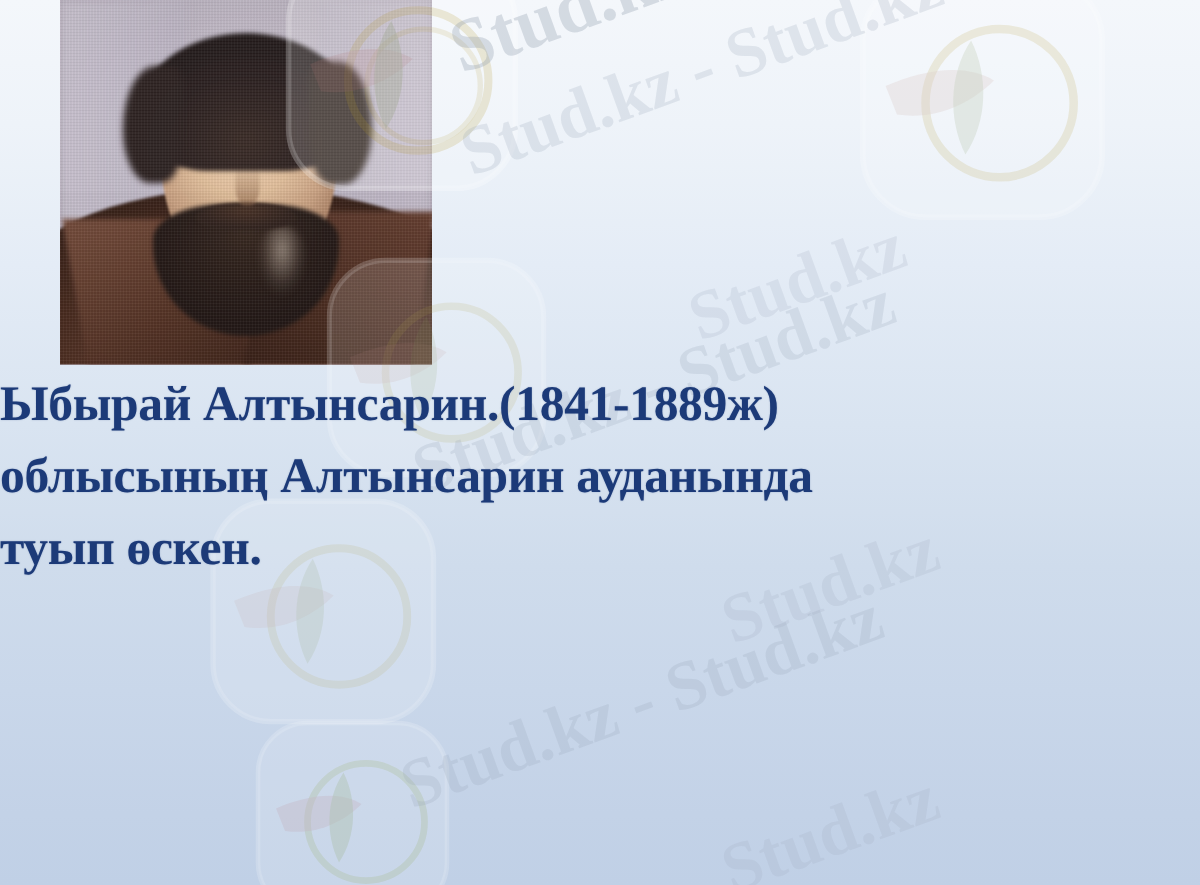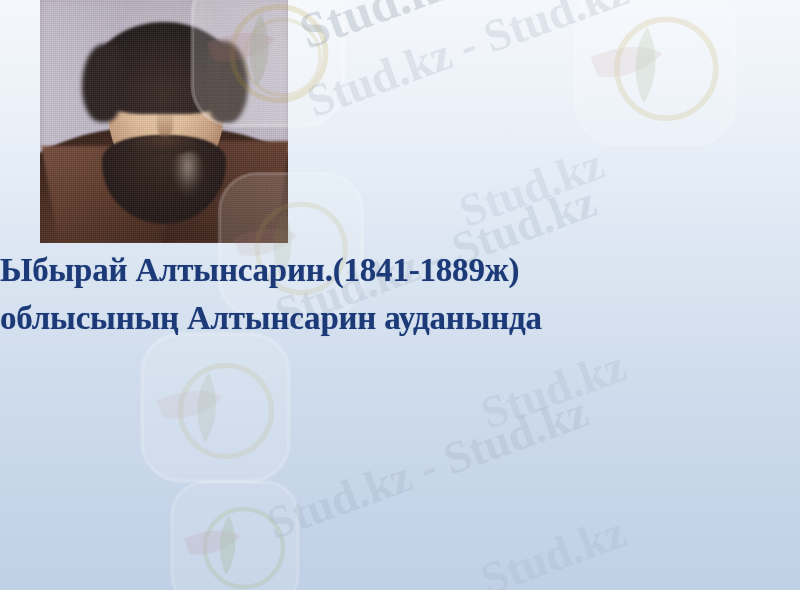--- a/index.html
+++ b/index.html
@@ -303,15 +303,16 @@
   <div class="wm light" id="wm2">Stud.kz - Stud.kz</div>
   <div class="wm lighter" id="wm3">Stud.kz</div>
   <div class="wm light" id="wm4">Stud.kz - Stud.kz</div>
   <div class="wm lighter" id="wm5">Stud.kz</div>
   <div class="wm light" id="wm6">Stud.kz - Stud.kz</div>
   <div class="wm lighter" id="wm7">Stud.kz</div>
 
   <div id="title-block">
     <span class="tline">Ыбырай Алтынсарин.(1841-1889ж)</span>
     <span class="tline">облысының Алтынсарин ауданында</span>
+    <span class="tline">туып өскен.</span>
   </div>
 
 </div>
 
 </body></html>

